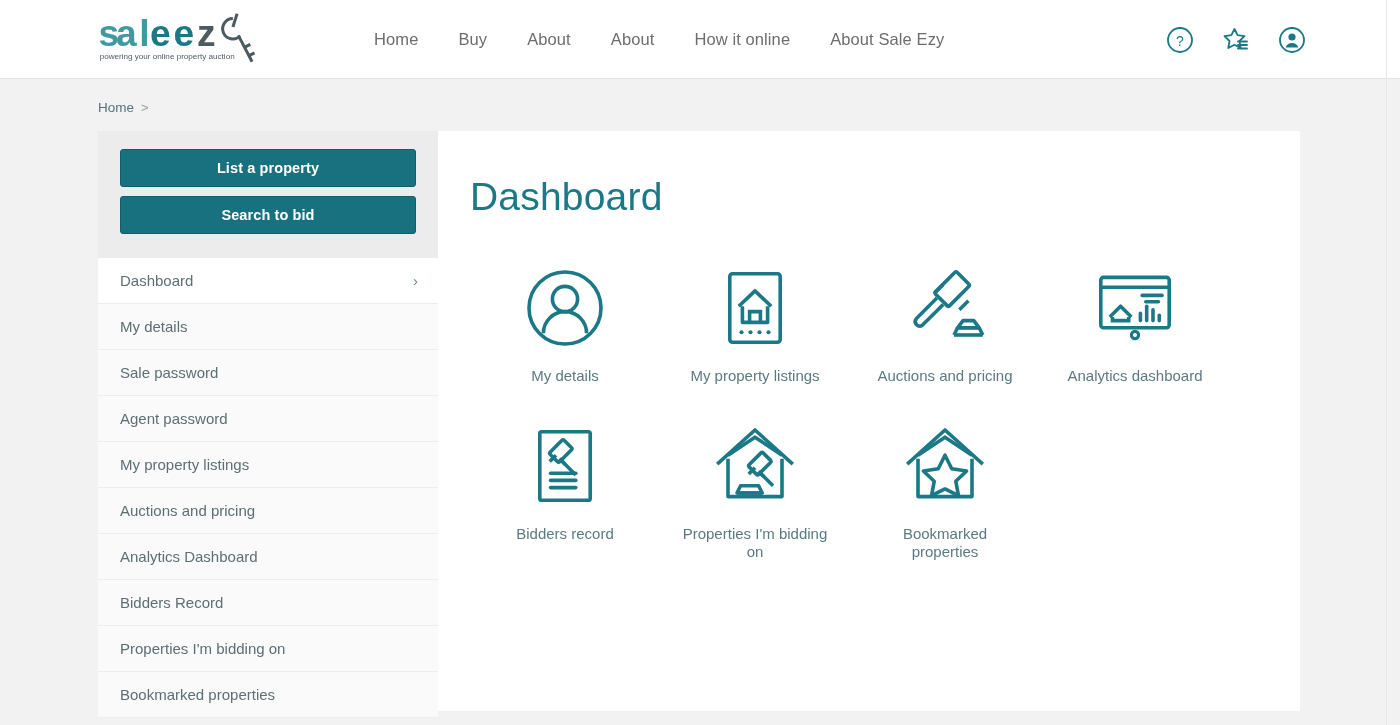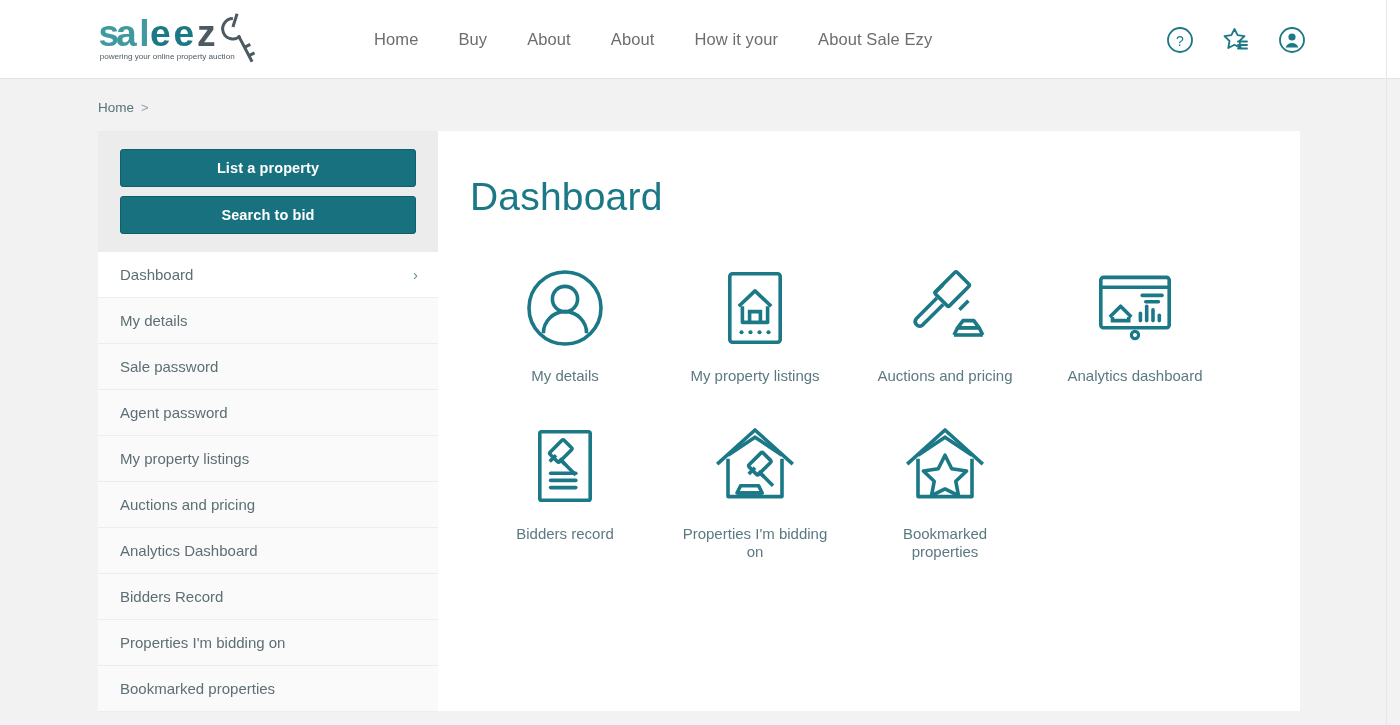--- a/index.html
+++ b/index.html
@@ -52,21 +52,21 @@
   
   .layout {
     margin-left:98px; margin-top:16px;
     display:flex; align-items:flex-start;
     width:1202px;
   }
 
   
   .sidebar { width:340px; flex:0 0 340px; }
   .side-actions {
-    background:#ececec; padding:18px 22px 18px 22px;
+    background:#ececec; padding:18px 22px 24px 22px;
   }
   .btn {
     display:block; width:100%; height:38px; line-height:36px;
     text-align:center; color:#ffffff; background:#17717e;
     border:1px solid #0f5e69; border-radius:3px;
     font-size:14.5px; font-weight:bold; cursor:pointer;
     letter-spacing:.1px;
   }
   .btn + .btn { margin-top:9px; }
 
@@ -138,21 +138,21 @@
       </g>
       <text x="2" y="84" font-family="Liberation Sans, sans-serif" font-size="13.5" fill="#4c5a62">powering your online property auction</text>
     </svg>
   </div>
 
   <nav class="nav">
     <div class="nav-item">Home</div>
     <div class="nav-item">Buy</div>
     <div class="nav-item">About</div>
     <div class="nav-item">About</div>
-    <div class="nav-item">How it your</div>
+    <div class="nav-item">How it online</div>
     <div class="nav-item">About Sale Ezy</div>
   </nav>
 
   <div class="header-icons">
     <svg class="hicon" viewBox="0 0 28 28">
       <circle cx="14" cy="14" r="12" fill="none" stroke="#1b7886" stroke-width="1.8"></circle>
       <text x="14" y="19.5" text-anchor="middle" font-family="Liberation Sans, sans-serif" font-size="14" fill="#1b7886">?</text>
     </svg>
     <svg class="hicon" viewBox="0 0 28 28">
       <path d="M12.5 3 L15.6 9.2 L22.5 10.2 L17.5 15 L18.7 22 L12.5 18.7 L6.3 22 L7.5 15 L2.5 10.2 L9.4 9.2 Z" fill="none" stroke="#1b7886" stroke-width="1.8" stroke-linejoin="round"></path>

